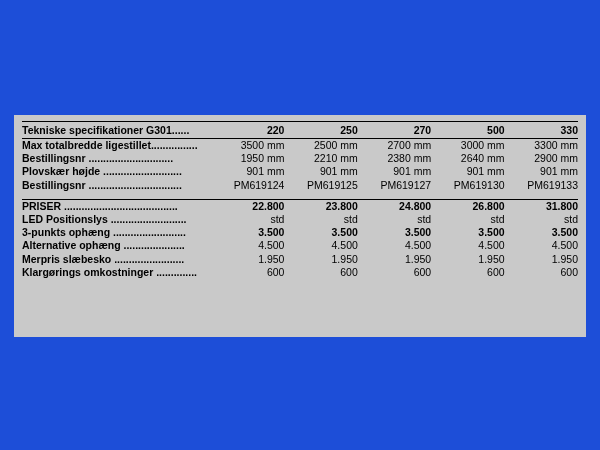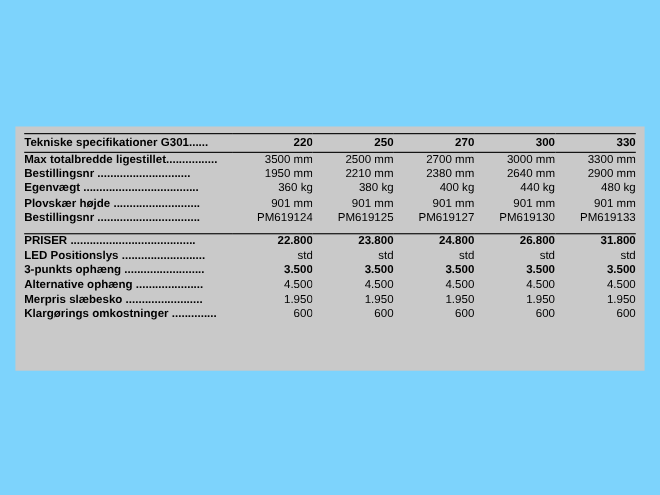--- a/index.html
+++ b/index.html
@@ -10,21 +10,21 @@
     width: 600px;
     height: 450px;
     background: #ffffff;
     font-family: "Liberation Sans", sans-serif;
     overflow: hidden;
   }
   #page {
     position: relative;
     width: 600px;
     height: 450px;
-    background: #7dd3fc;
+    background: #1d4ed8;
   }
   #spec-panel {
     position: absolute;
     left: 14px;
     top: 115px;
     width: 572px;
     height: 222px;
     background: #c9c9c9;
     box-sizing: border-box;
     padding: 6px 8px 6px 8px;
@@ -87,46 +87,38 @@
           <col class="col-v">
           <col class="col-v">
           <col class="col-v">
       </colgroup>
       <tbody id="tbody">
           <tr class="head">
             <td class="label">Tekniske specifikationer G301......</td>
             <td class="val">220</td>
             <td class="val">250</td>
             <td class="val">270</td>
-            <td class="val">300</td>
+            <td class="val">500</td>
             <td class="val">330</td>
           </tr>
           <tr class="">
             <td class="label">Max totalbredde ligestillet................</td>
             <td class="val">3500 mm</td>
             <td class="val">2500 mm</td>
             <td class="val">2700 mm</td>
             <td class="val">3000 mm</td>
             <td class="val">3300 mm</td>
           </tr>
           <tr class="">
             <td class="label">Bestillingsnr .............................</td>
             <td class="val">1950 mm</td>
             <td class="val">2210 mm</td>
             <td class="val">2380 mm</td>
             <td class="val">2640 mm</td>
             <td class="val">2900 mm</td>
-          </tr>
-          <tr class="">
-            <td class="label">Egenvægt ....................................</td>
-            <td class="val">360 kg</td>
-            <td class="val">380 kg</td>
-            <td class="val">400 kg</td>
-            <td class="val">440 kg</td>
-            <td class="val">480 kg</td>
           </tr>
           <tr class="">
             <td class="label">Plovskær højde ...........................</td>
             <td class="val">901 mm</td>
             <td class="val">901 mm</td>
             <td class="val">901 mm</td>
             <td class="val">901 mm</td>
             <td class="val">901 mm</td>
           </tr>
           <tr class="">

